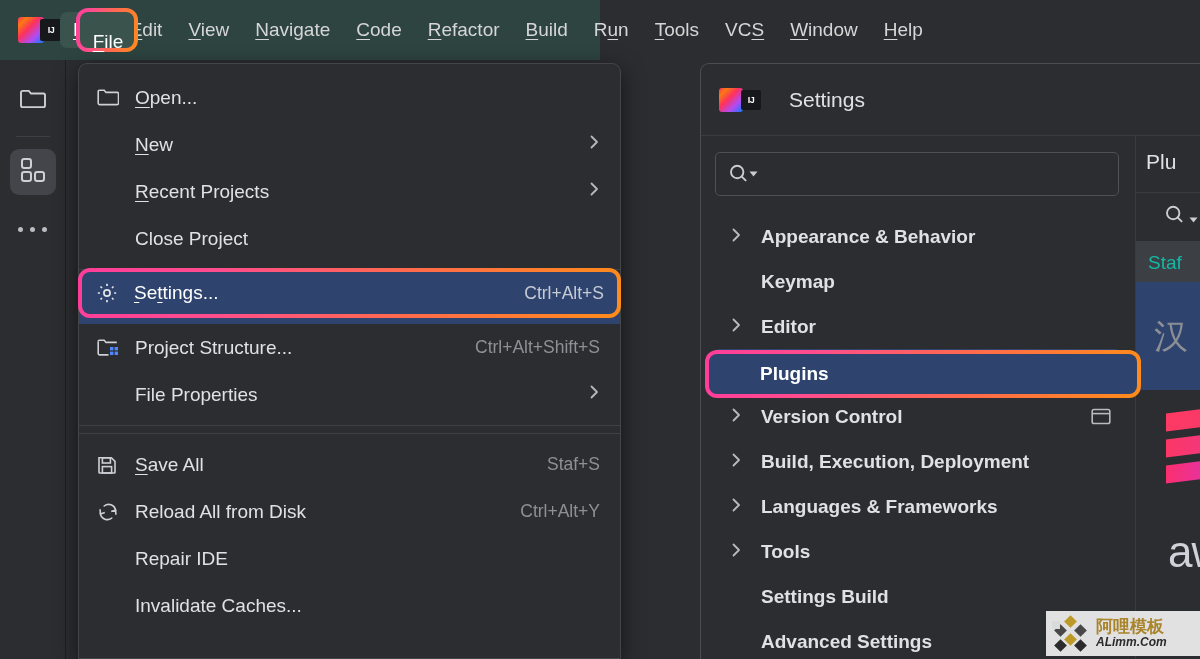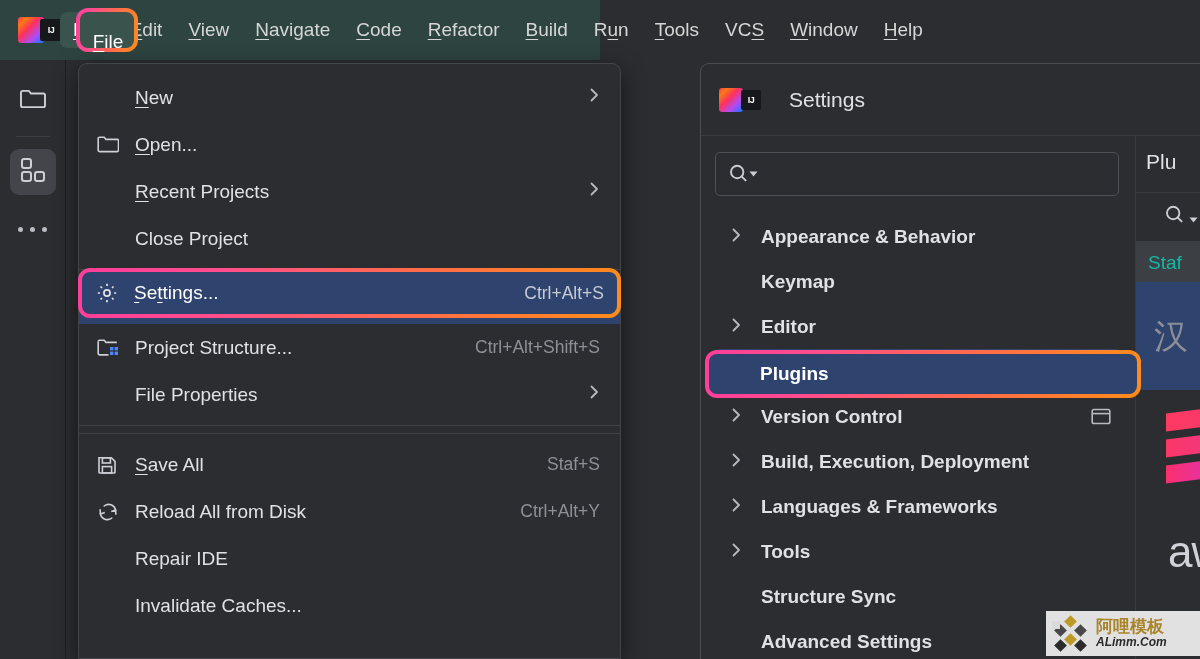--- a/index.html
+++ b/index.html
@@ -204,33 +204,33 @@
     <div class="dots">
       <i></i>
         <i></i>
         <i></i>
     </div>
   </div>
 
   <div class="dropdown">
     <div id="file-menu-rows">
         <div class="mrow">
+          <span class="mico">
+            <svg width="22" height="19" viewBox="0 0 22 19" fill="none" stroke="currentColor" stroke-width="1.6">
+              <path d="M1.2 3.6a1.3 1.3 0 0 1 1.3-1.3h4.7l1.8 2.1h11.2a1.3 1.3 0 0 1 1.3 1.3v9.6a1.3 1.3 0 0 1-1.3 1.3H2.5a1.3 1.3 0 0 1-1.3-1.3z"></path>
+            </svg>
+          </span>
+          <span class="mlbl"><span class="mn">O</span>pen...</span>
+        </div>
+        <div class="mrow">
           <span class="mico"></span>
           <span class="mlbl"><span class="mn">N</span>ew</span>
           <span class="marrow"><svg width="11" height="16" viewBox="0 0 11 16" fill="none" stroke="currentColor" stroke-width="1.8" stroke-linecap="round" stroke-linejoin="round">
               <path d="M2.5 2.5 8 8l-5.5 5.5"></path>
             </svg></span>
-        </div>
-        <div class="mrow">
-          <span class="mico">
-            <svg width="22" height="19" viewBox="0 0 22 19" fill="none" stroke="currentColor" stroke-width="1.6">
-              <path d="M1.2 3.6a1.3 1.3 0 0 1 1.3-1.3h4.7l1.8 2.1h11.2a1.3 1.3 0 0 1 1.3 1.3v9.6a1.3 1.3 0 0 1-1.3 1.3H2.5a1.3 1.3 0 0 1-1.3-1.3z"></path>
-            </svg>
-          </span>
-          <span class="mlbl"><span class="mn">O</span>pen...</span>
         </div>
         <div class="mrow">
           <span class="mico"></span>
           <span class="mlbl"><span class="mn">R</span>ecent Projects</span>
           <span class="marrow"><svg width="11" height="16" viewBox="0 0 11 16" fill="none" stroke="currentColor" stroke-width="1.8" stroke-linecap="round" stroke-linejoin="round">
               <path d="M2.5 2.5 8 8l-5.5 5.5"></path>
             </svg></span>
         </div>
         <div class="mrow">
           <span class="mico"></span>
@@ -374,21 +374,21 @@
               <span class="tlbl">Languages &amp; Frameworks</span>
             </div>
             <div class="trow">
               <span class="tchev"><svg width="11" height="16" viewBox="0 0 11 16" fill="none" stroke="currentColor" stroke-width="1.8" stroke-linecap="round" stroke-linejoin="round">
                   <path d="M2.5 2.5 8 8l-5.5 5.5"></path>
                 </svg></span>
               <span class="tlbl">Tools</span>
             </div>
             <div class="trow">
               <span class="tchev"></span>
-              <span class="tlbl">Structure Sync</span>
+              <span class="tlbl">Settings Build</span>
             </div>
             <div class="trow">
               <span class="tchev"></span>
               <span class="tlbl">Advanced Settings</span>
             </div>
           </div>
       </div>
 
       <div class="settings-right">
         <div class="pl-title">Plu</div>

